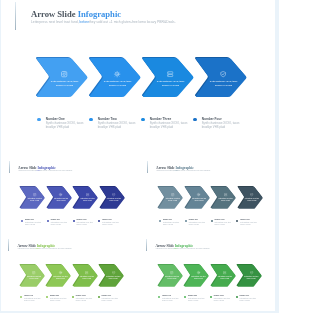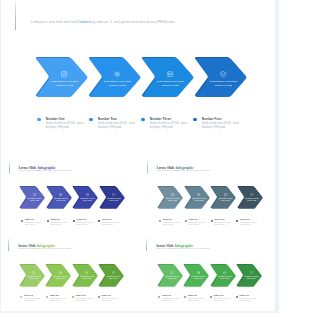--- a/index.html
+++ b/index.html
@@ -35,20 +35,21 @@
   .bdesc{position:absolute;color:#a7b1bb;line-height:1.45;}
 </style>
 </head>
 <body>
 
 <div class="page">
   <div class="board"></div>
   <div class="deck" id="page">
       <div class="slide hero">
         <div class="accent-bar" style="left:14px;top:1.5px;width:1.1px;height:28px;"></div>
+        <div class="s-title" style="left:30px;top:9px;font-size:8.6px;"><span>Arrow Slide</span> <span class="accentword" style="color:#3d93e8">Infographic</span></div>
         <div class="s-sub" style="left:30px;top:20.4px;font-size:3.35px;"><span>Letterpress next level trust fund, </span><span class="hl" style="color:#3d93e8">before</span><span>they sold out +1 mich gluten-free lomo locavy PBR&amp;Deals.</span></div>
         <div class="arrowband" style="left:35px;top:58px;width:52px;height:39px;">
           <svg width="52" height="39" viewBox="0 0 52 39">
             <g transform="translate(-0.9,-0.9)">
               <path d="M 1.30 1.78 Q 0.00 0.00 2.20 0.00 L 32.91 0.00 Q 35.00 0.00 36.37 1.58 L 50.96 18.31 Q 52.00 19.50 50.96 20.69 L 36.37 37.42 Q 35.00 39.00 32.91 39.00 L 2.20 39.00 Q 0.00 39.00 1.30 37.22 L 13.27 20.78 Q 14.20 19.50 13.27 18.22 Z" fill="#2e7fce"></path>
             </g>
             <path d="M 1.30 1.78 Q 0.00 0.00 2.20 0.00 L 32.91 0.00 Q 35.00 0.00 36.37 1.58 L 50.96 18.31 Q 52.00 19.50 50.96 20.69 L 36.37 37.42 Q 35.00 39.00 32.91 39.00 L 2.20 39.00 Q 0.00 39.00 1.30 37.22 L 13.27 20.78 Q 14.20 19.50 13.27 18.22 Z" fill="#43a0f2"></path>
           </svg>
           <div style="position:absolute;left:25.35px;top:12.8px;width:6.3px;height:6.3px;">
             <svg width="6.3" height="6.3" viewBox="0 0 12 12" opacity="0.72">

